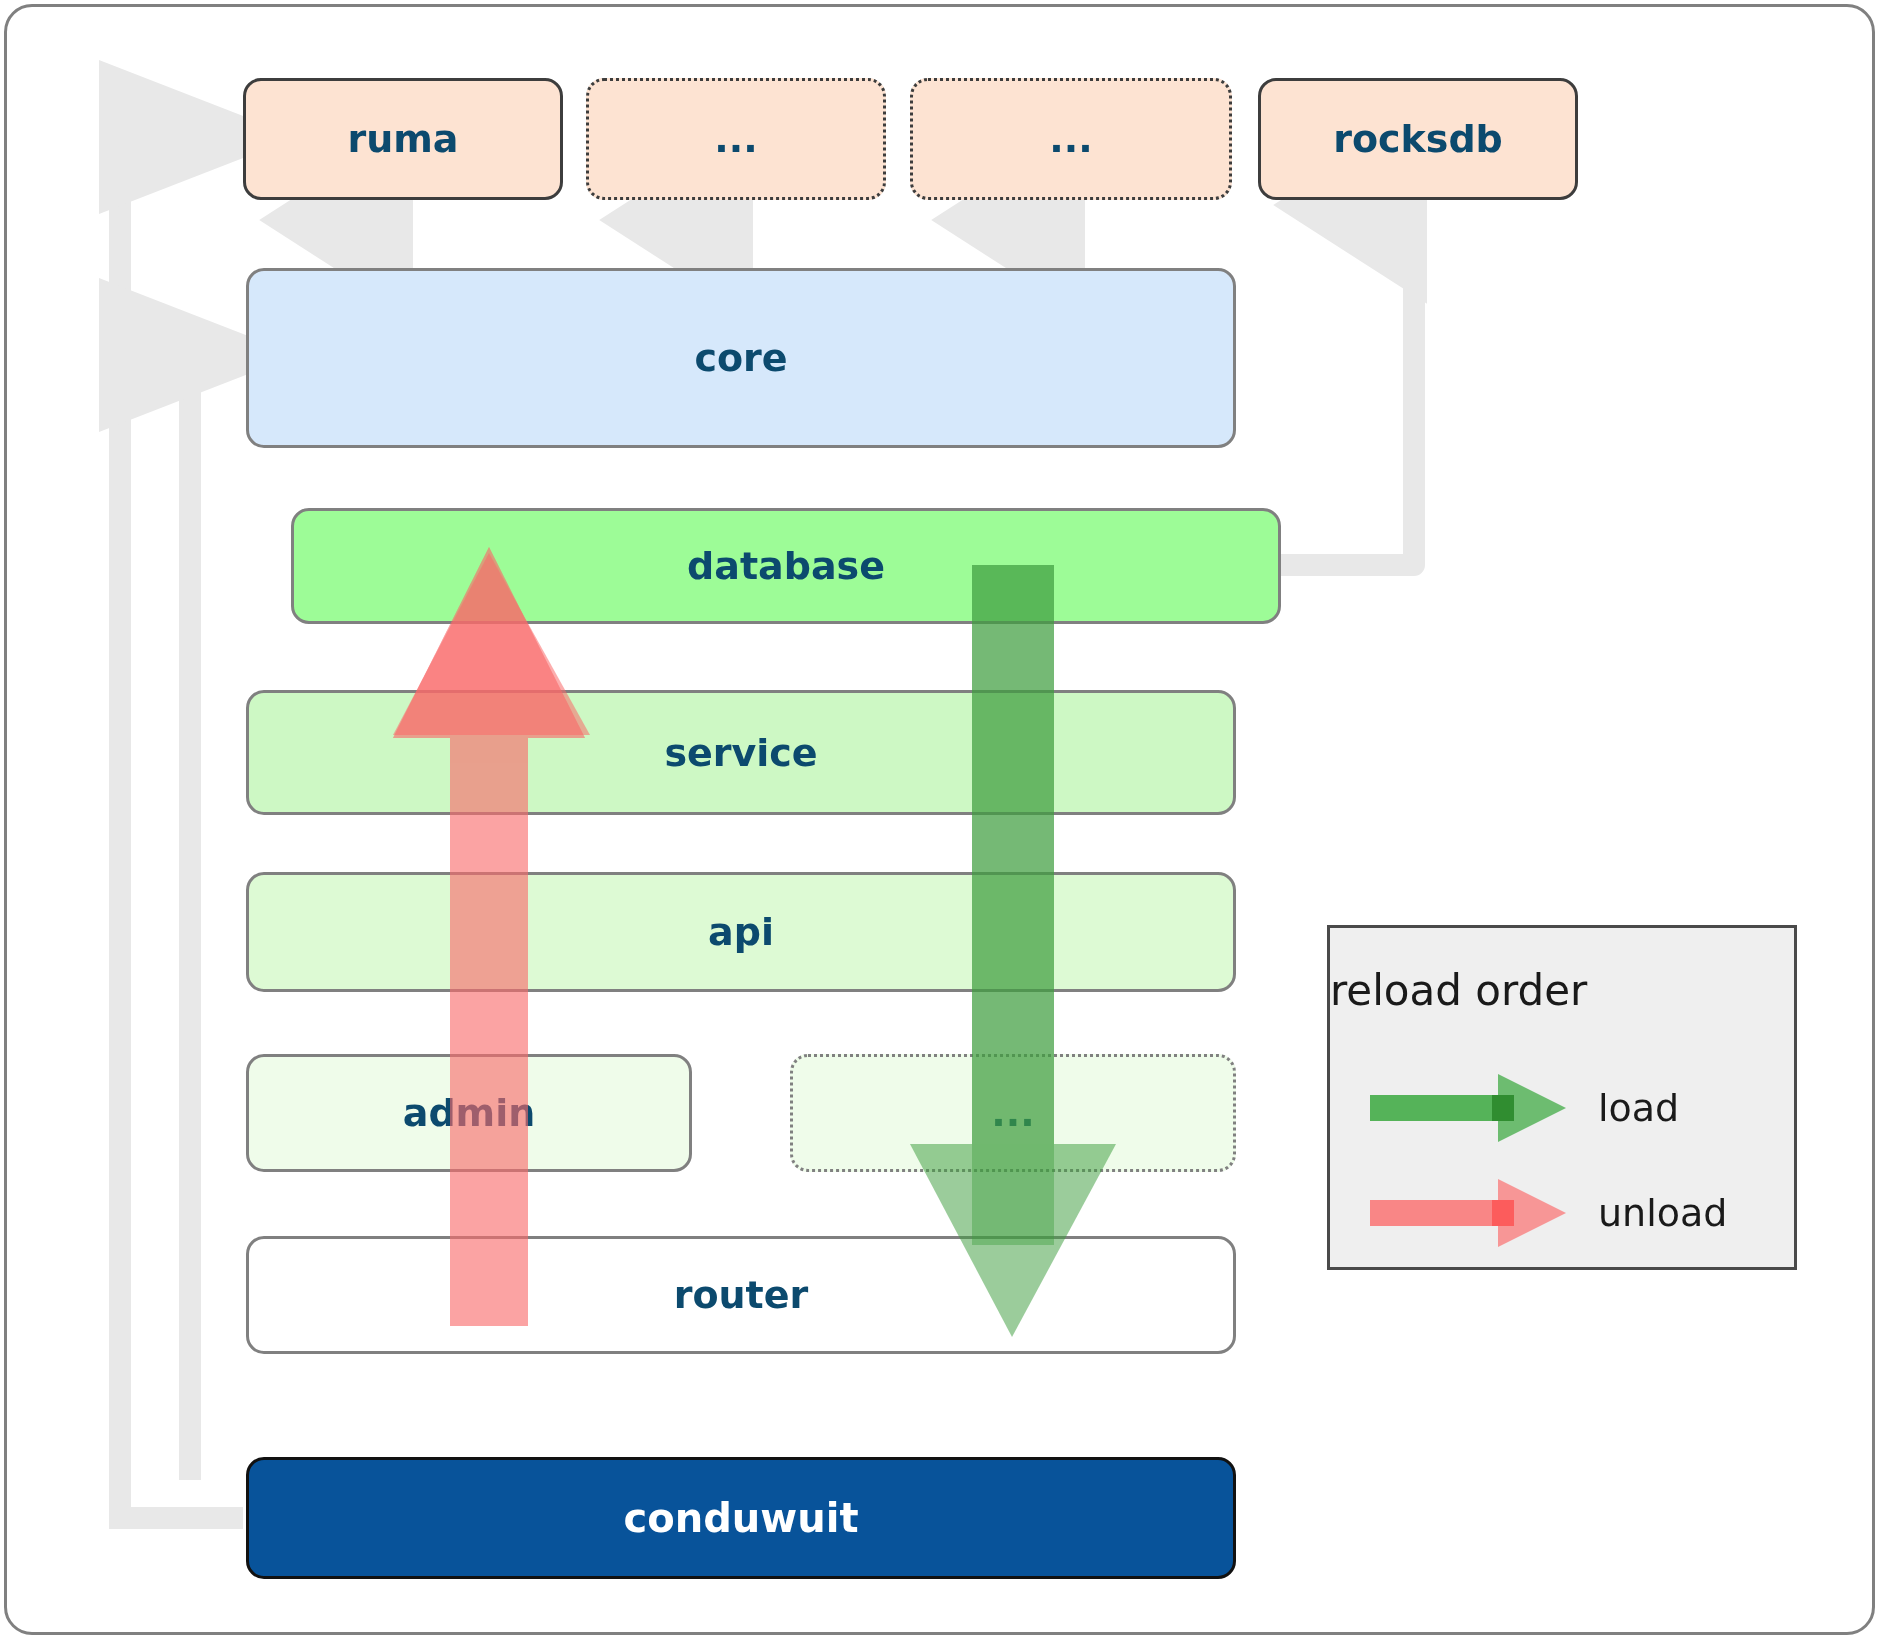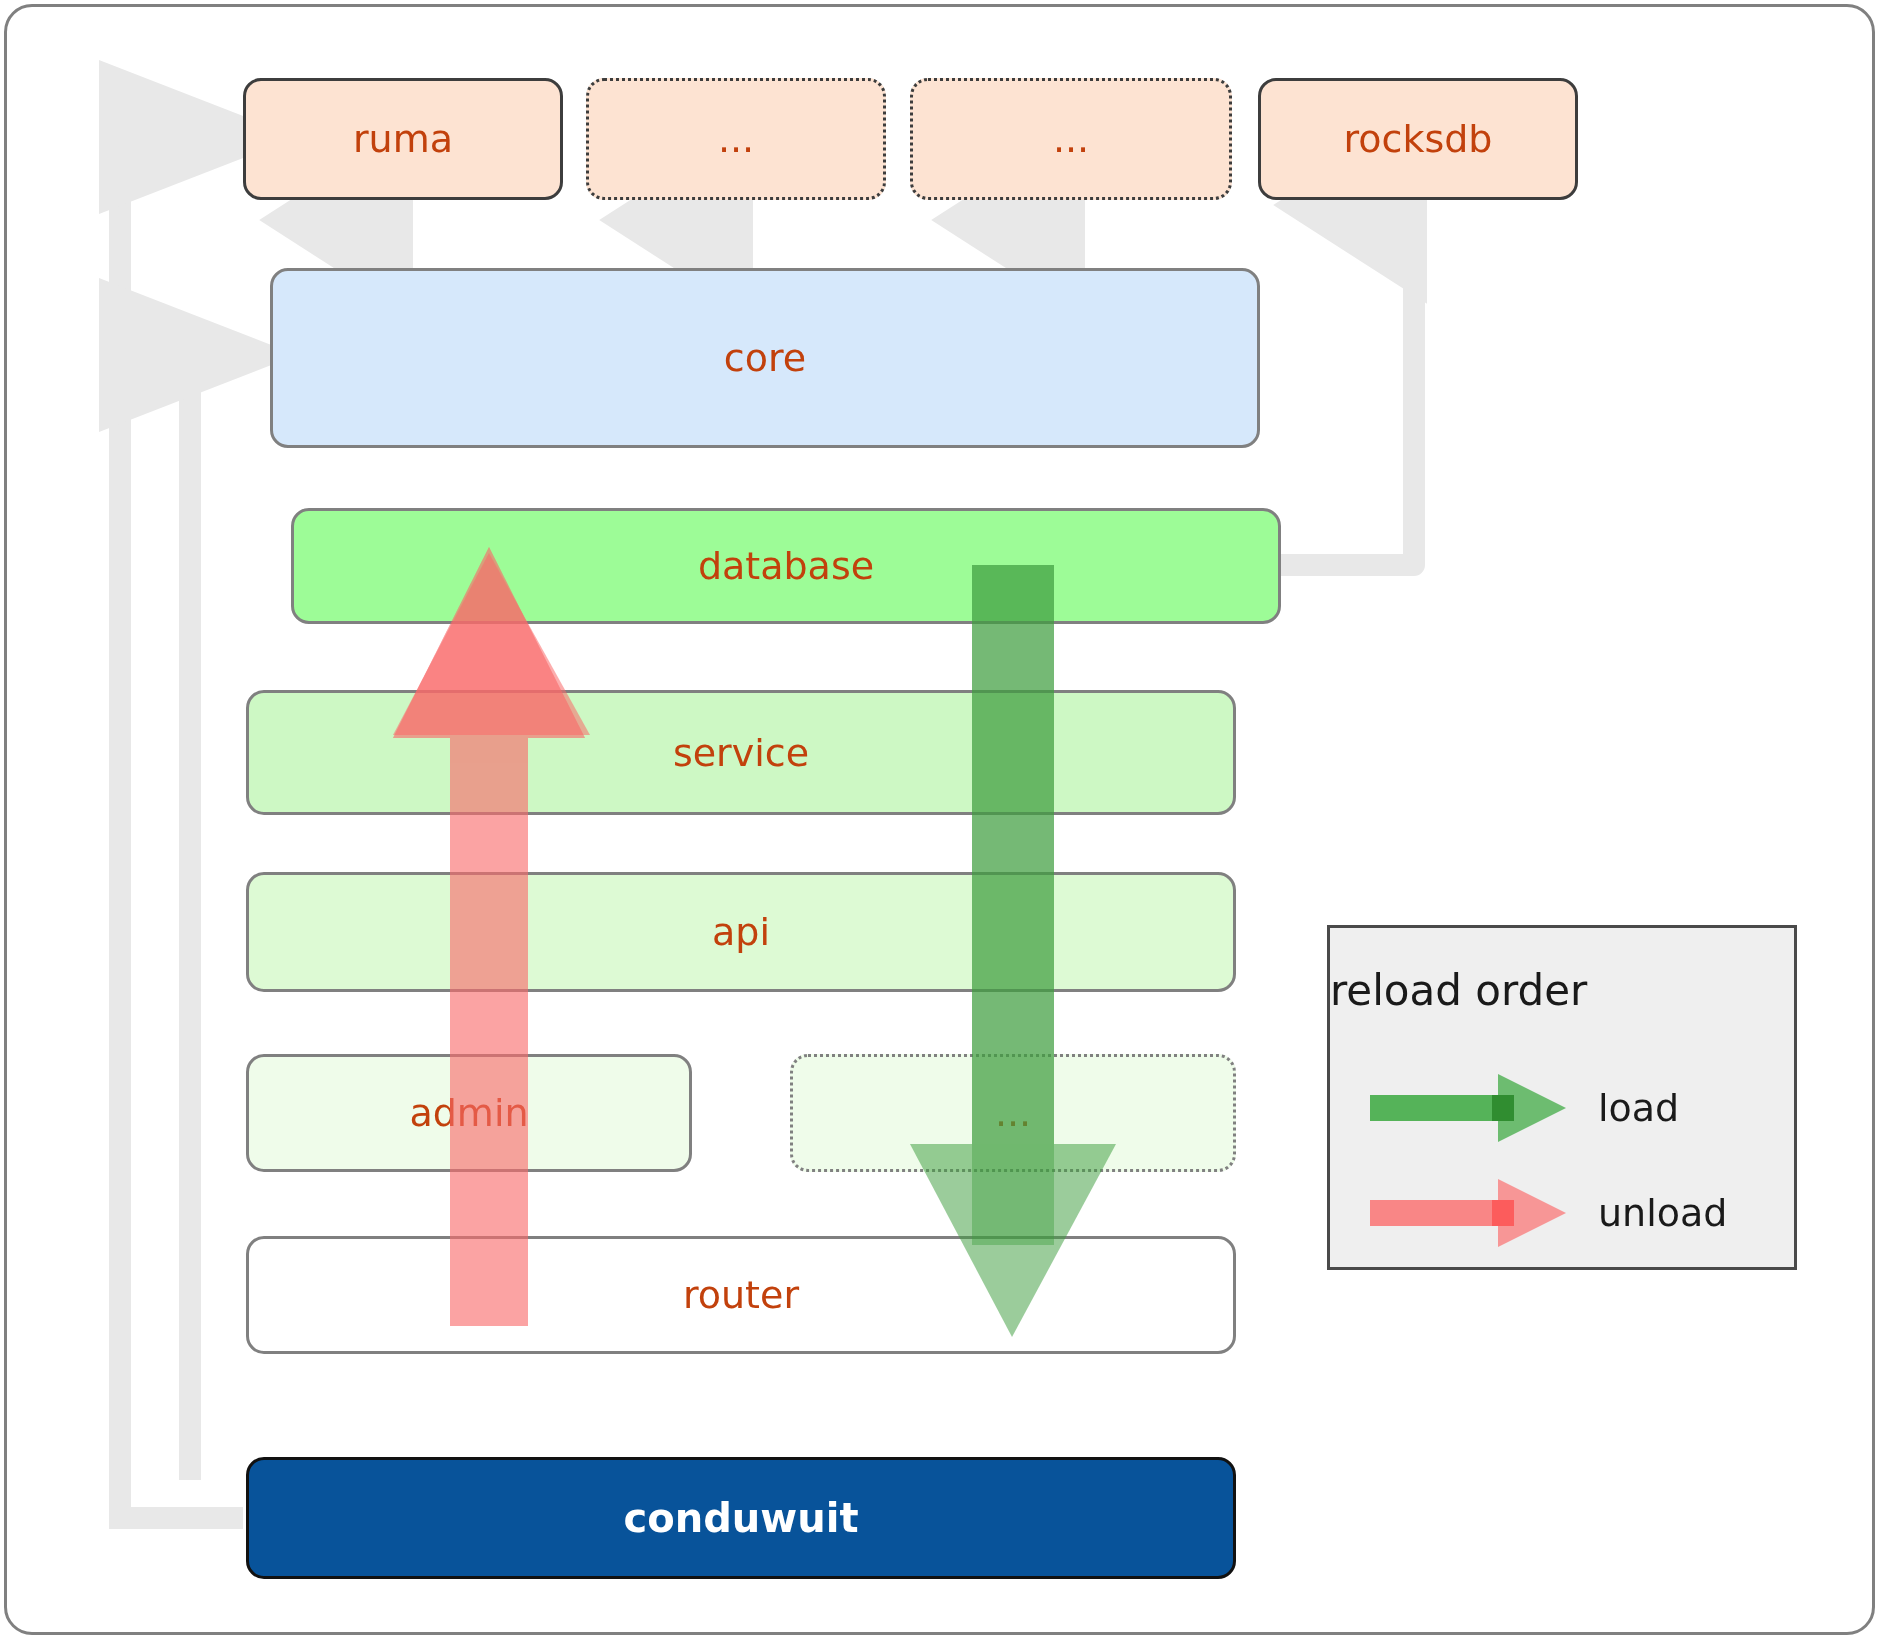--- a/index.html
+++ b/index.html
@@ -39,38 +39,37 @@
   svg.layer.below { z-index: 1; }
   svg.layer.above { z-index: 5; }
 
   .box {
     position: absolute;
     box-sizing: border-box;
     display: flex;
     align-items: center;
     justify-content: center;
     border-radius: 14px;
-    color: #c2410c;
+    color: #0c4a6e;
     font-size: 38px;
-    font-weight: 400;
+    font-weight: 700;
     z-index: 3;
   }
   .box.dep {
     background: #fde3d2;
     border: 3px solid #3d3d3d;
     border-radius: 18px;
   }
   .box.dep.dashed {
     border: 3px dotted #3d3d3d;
   }
   .box.core {
     background: #d6e8fb;
     border: 3px solid #808080;
     border-radius: 18px;
-    margin-left: 24px;
   }
   .box.layer-box {
     border: 3px solid #808080;
     border-radius: 18px;
   }
   .box.layer-box.dotted {
     border: 3px dotted #808080;
   }
   .box.root {
     background: #08539a;

